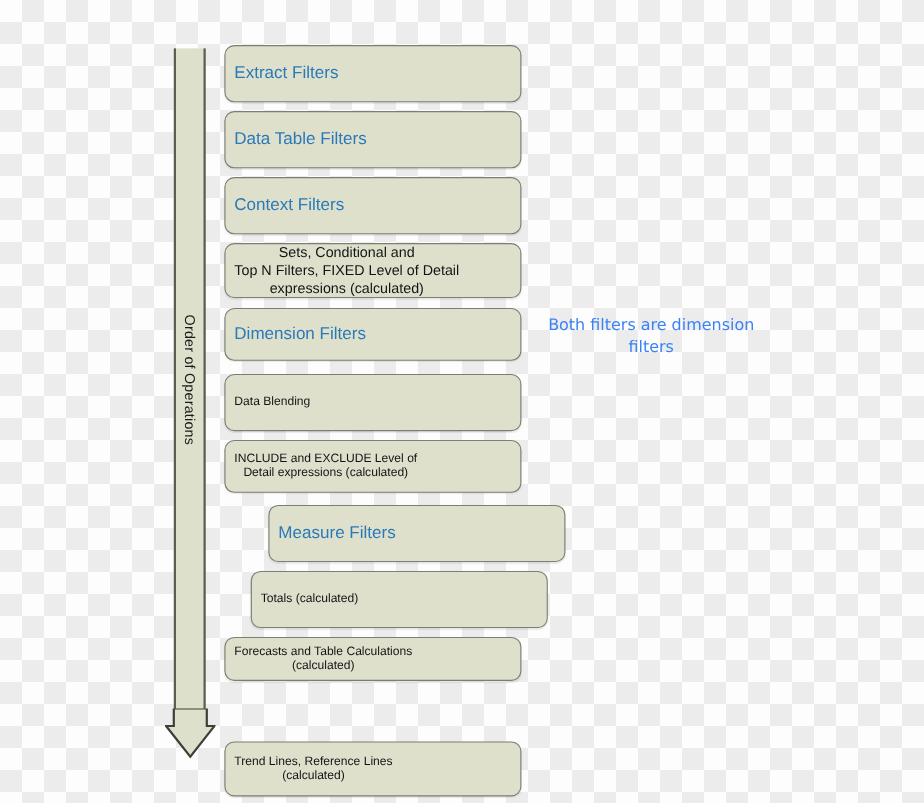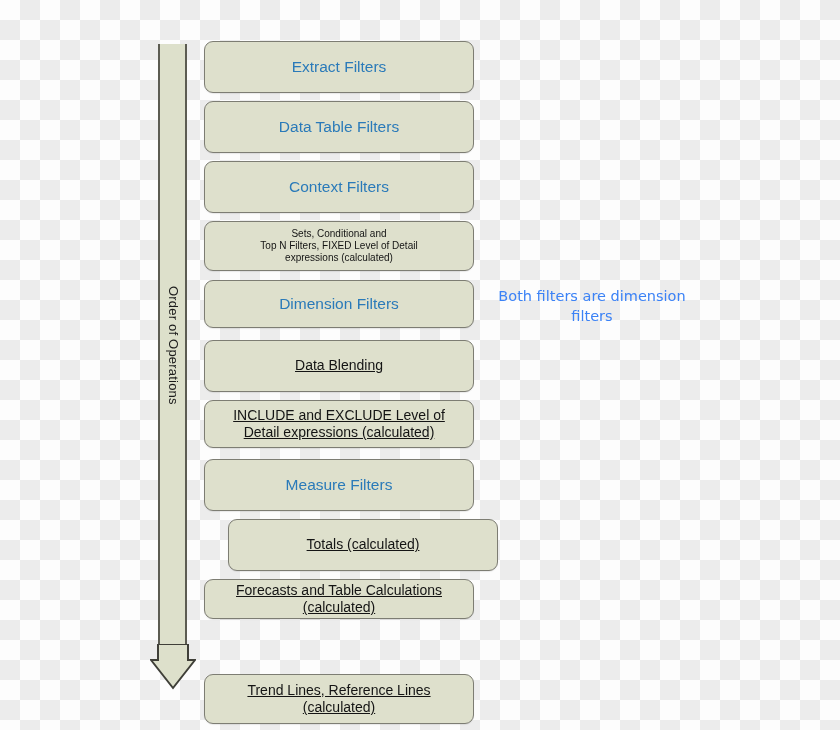--- a/index.html
+++ b/index.html
@@ -82,35 +82,35 @@
   .flow-box {
     position: absolute;
     left: 204px;
     width: 270px;
     box-sizing: border-box;
     background: #dee0cc;
     border: 1.5px solid #7d7d73;
     border-radius: 9px;
     display: flex;
     align-items: center;
-    justify-content: center;
+    justify-content: flex-start;
     text-align: center;
     line-height: 1.22;
     color: #141414;
     box-shadow: 0 1px 1px rgba(0,0,0,0.08);
   }
   .flow-box .bx-text {
     display: block;
     padding: 0 8px;
     white-space: pre-line;
   }
   .flow-box.blue .bx-text { color: #2a7ab9; }
   .flow-box.sz-lg .bx-text { font-size: 15.5px; }
-  .flow-box.sz-md .bx-text { font-size: 14px; text-decoration: underline; }
-  .flow-box.sz-sm .bx-text { font-size: 10px; }
+  .flow-box.sz-md .bx-text { font-size: 11px; }
+  .flow-box.sz-sm .bx-text { font-size: 13px; }
 
   
   .annotation {
     position: absolute;
     left: 483px;
     top: 287px;
     width: 218px;
     font-family: "DejaVu Sans", sans-serif;
     font-size: 14.5px;
     line-height: 1.35;
@@ -154,21 +154,21 @@
       <div class="flow-box sz-lg blue" style="top: 280px; height: 48px;">
         <span class="bx-text">Dimension Filters</span>
       </div>
       <div class="flow-box sz-md" style="top: 340px; height: 52px;">
         <span class="bx-text">Data Blending</span>
       </div>
       <div class="flow-box sz-md" style="top: 400px; height: 48px;">
         <span class="bx-text">INCLUDE and EXCLUDE Level of
 Detail expressions (calculated)</span>
       </div>
-      <div class="flow-box sz-lg blue" style="top: 459px; height: 52px;">
+      <div class="flow-box sz-lg blue" style="top: 459px; height: 52px; margin-left: 40px;">
         <span class="bx-text">Measure Filters</span>
       </div>
       <div class="flow-box sz-md" style="top: 519px; height: 52px; margin-left: 24px;">
         <span class="bx-text">Totals (calculated)</span>
       </div>
       <div class="flow-box sz-md" style="top: 579px; height: 40px;">
         <span class="bx-text">Forecasts and Table Calculations
 (calculated)</span>
       </div>
       <div class="flow-box sz-md" style="top: 674px; height: 50px;">

